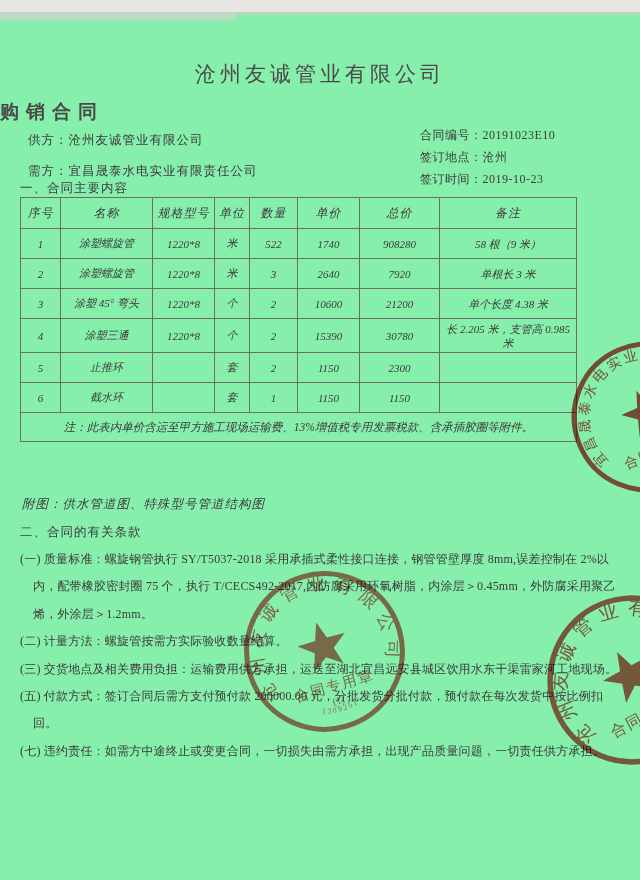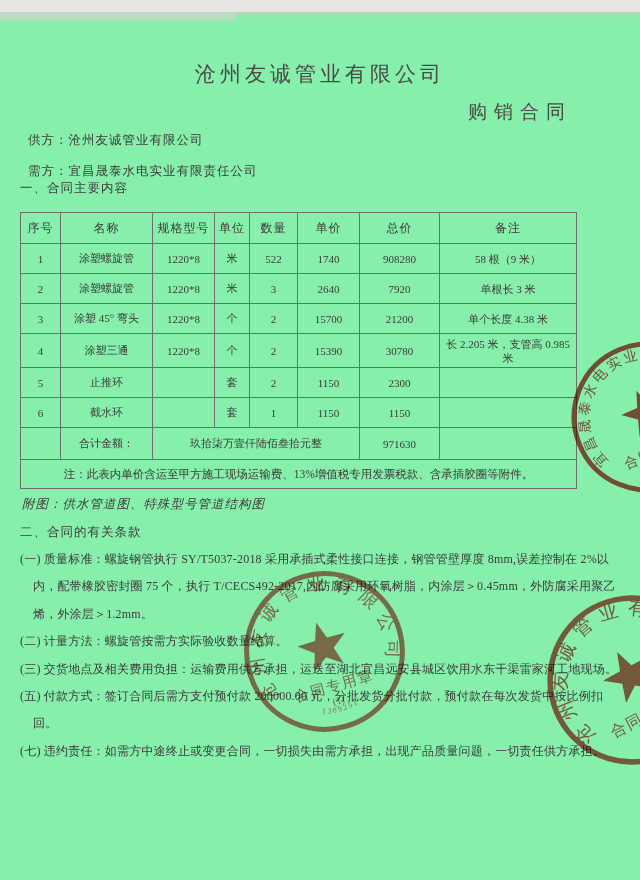--- a/index.html
+++ b/index.html
@@ -20,33 +20,33 @@
   .scan-edge-top2{
     position:absolute;left:0;top:0;width:235px;height:9px;
     background:#d6d3cf;opacity:.55;border-radius:0 0 3px 0;
   }
   .company-title{
     position:absolute;left:0;top:48;width:640px;top:48px;
     text-align:center;font-size:21px;letter-spacing:4px;color:#4a4947;
   }
   .doc-title{
     position:absolute;left:0;top:87px;width:572px;
-    text-align:right;font-size:19px;letter-spacing:7px;color:#4a4947;
+    text-align:left;font-size:19px;letter-spacing:7px;color:#4a4947;font-weight:bold;
   }
   .party-line{position:absolute;left:28px;font-size:12.5px;letter-spacing:1px;}
   .supplier-line{top:120px;}
   .buyer-line{top:151px;}
   .meta-block{position:absolute;left:420px;top:112px;font-size:12px;line-height:22px;letter-spacing:.5px;}
   .meta-row{white-space:nowrap;}
   .sec1-heading{position:absolute;left:20px;top:168px;font-size:12.5px;letter-spacing:1px;text-align:right;}
 
   table.items{
-    position:absolute;left:20px;top:200px;
+    position:absolute;left:20px;top:185px;
     width:556px;border-collapse:collapse;table-layout:fixed;
-    font-size:11px;color:#3b3a38;
+    font-size:11px;color:#3b3a38;font-style:italic;
   }
   table.items td,table.items th{
     border:1px solid #6f6d6a;
     text-align:center;vertical-align:middle;
     padding:1px 2px;font-weight:normal;
     overflow:hidden;
   }
   tr.hdr td{height:28px;font-size:12px;letter-spacing:1px;}
   tr.r{height:30px;}
   tr.r4{height:34px;}
@@ -80,20 +80,25 @@
 <div class="page">
   <div class="scan-edge-top"></div>
   <div class="scan-edge-top2"></div>
 
   <div class="company-title">沧州友诚管业有限公司</div>
   <div class="doc-title">购销合同</div>
 
   <div class="party-line supplier-line"><span>供方：</span><span>沧州友诚管业有限公司</span></div>
   <div class="party-line buyer-line"><span>需方：</span><span>宜昌晟泰水电实业有限责任公司</span></div>
 
+  <div class="meta-block">
+    <div class="meta-row"><span>合同编号：</span><span>20191023E10</span></div>
+    <div class="meta-row"><span>签订地点：</span><span>沧州</span></div>
+    <div class="meta-row"><span>签订时间：</span><span>2019-10-23</span></div>
+  </div>
 
   <div class="sec1-heading">一、合同主要内容</div>
 
   <table class="items">
     <colgroup>
       <col style="width:40px">
         <col style="width:92px">
         <col style="width:62px">
         <col style="width:35px">
       <col style="width:48px">
@@ -131,21 +136,21 @@
       <td>2640</td>
       <td>7920</td>
       <td class="remark-cell">单根长 3 米</td>
     </tr>
     <tr class="r">
       <td>3</td>
       <td>涂塑 45° 弯头</td>
       <td>1220*8</td>
       <td>个</td>
       <td>2</td>
-      <td>15700</td>
+      <td>10600</td>
       <td>21200</td>
       <td class="remark-cell">单个长度 4.38 米</td>
     </tr>
     <tr class="r r4">
       <td>4</td>
       <td>涂塑三通</td>
       <td>1220*8</td>
       <td>个</td>
       <td>2</td>
       <td>15390</td>
@@ -164,27 +169,20 @@
     </tr>
     <tr class="r">
       <td>6</td>
       <td>截水环</td>
       <td></td>
       <td>套</td>
       <td>1</td>
       <td>1150</td>
       <td>1150</td>
       <td class="remark-cell"></td>
-    </tr>
-    <tr class="total-row">
-      <td></td>
-      <td>合计金额：</td>
-      <td colspan="4">玖拾柒万壹仟陆佰叁拾元整</td>
-      <td>971630</td>
-      <td></td>
     </tr>
     <tr class="note-row">
       <td colspan="8">注：此表内单价含运至甲方施工现场运输费、13%增值税专用发票税款、含承插胶圈等附件。</td>
     </tr>
   </tbody>
     </table>
 
   <div class="attachment-line">附图：供水管道图、特殊型号管道结构图</div>
   <div class="sec2-heading">二、合同的有关条款</div>
 

